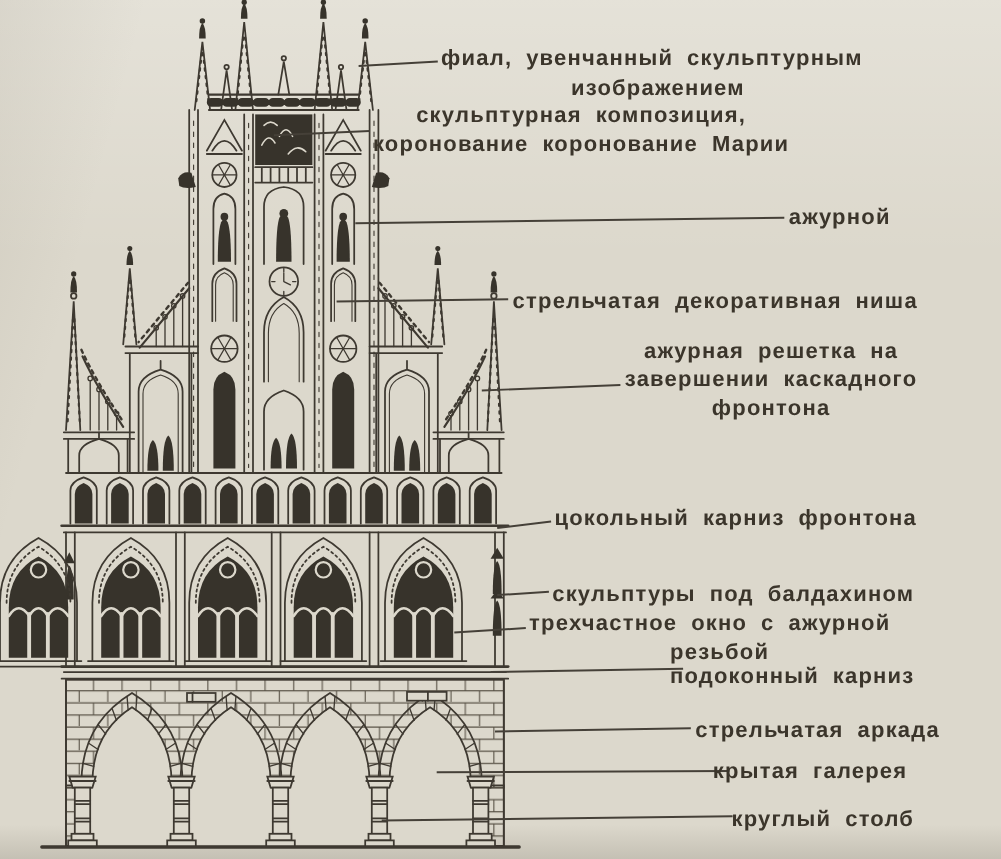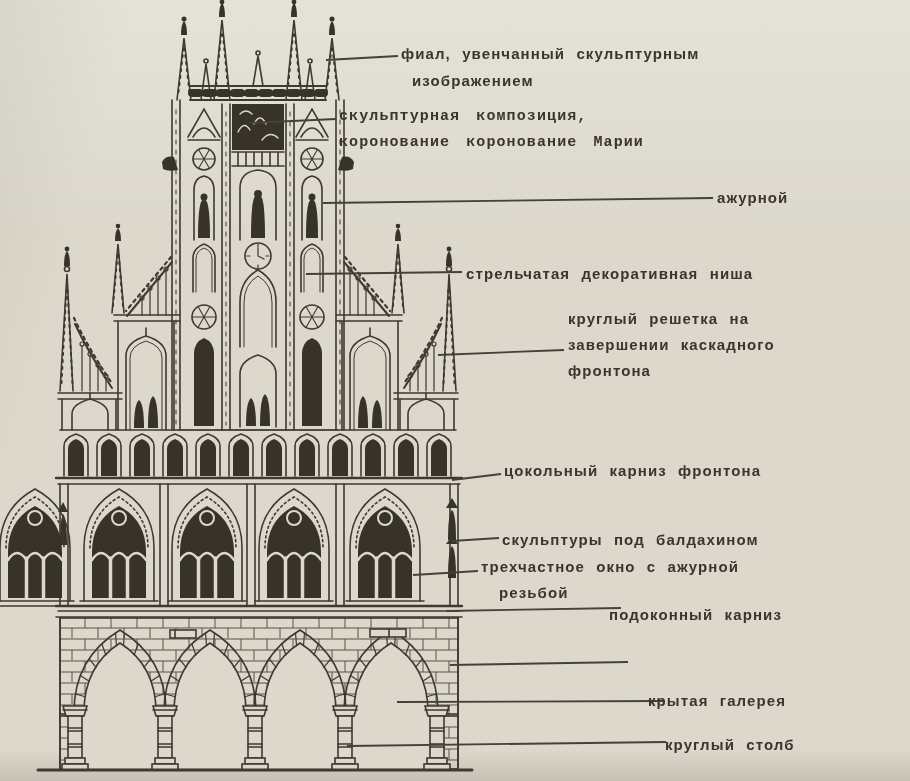--- a/index.html
+++ b/index.html
@@ -7,22 +7,22 @@
     position:relative;width:910px;height:781px;overflow:hidden;
     background:
       linear-gradient(105deg, rgba(120,112,95,.10), rgba(0,0,0,0) 12%),
       linear-gradient(0deg, rgba(90,84,70,.18), rgba(0,0,0,0) 4%),
       linear-gradient(180deg, rgba(255,255,252,.25), rgba(0,0,0,0) 30%),
       #dcd8cc;
     font-family:"Liberation Sans", sans-serif;
   }
   svg.art{position:absolute;left:0;top:0;width:910px;height:781px;}
   .lbl{
-    position:absolute;color:#3b352b;font-weight:bold;font-size:15px;
-    line-height:26px;letter-spacing:1.1px;word-spacing:6px;white-space:nowrap;
+    position:absolute;color:#3b352b;font-weight:bold;font-size:20px;
+    line-height:26px;letter-spacing:1.1px;word-spacing:6px;white-space:nowrap;text-align:center;
   }
   .lbl span{display:block;}
   .dk{fill:#37332b;stroke:none;}
   .pp{stroke:#dcd8cc;fill:none;}
 </style>
 </head>
 <body>
 
 <div class="page">
 
@@ -314,48 +314,51 @@
     <line x1="450" y1="665" x2="628" y2="662"></line>
     <line x1="397" y1="702" x2="663" y2="701"></line>
     <line x1="347" y1="746" x2="666" y2="742"></line>
   </g>
 </svg>
 
 <div class="lbl" style="left:401px;top:40px;line-height:27px;">
   <span>фиал, увенчанный скульптурным</span>
   <span style="margin-left:11px;">изображением</span>
 </div>
-<div class="lbl" style="left:339px;top:104px;font-family:Liberation Mono, monospace;">
+<div class="lbl" style="left:339px;top:92px;">
   <span>скульптурная композиция,</span>
   <span>коронование коронование Марии</span>
 </div>
 <div class="lbl" style="left:717px;top:185px;">
   <span>ажурной</span>
 </div>
 <div class="lbl" style="left:466px;top:261px;">
   <span>стрельчатая декоративная ниша</span>
 </div>
 <div class="lbl" style="left:568px;top:306px;">
-  <span>круглый решетка на</span>
+  <span>ажурная решетка на</span>
   <span>завершении каскадного</span>
   <span>фронтона</span>
 </div>
 <div class="lbl" style="left:504px;top:458px;">
   <span>цокольный карниз фронтона</span>
 </div>
 <div class="lbl" style="left:502px;top:527px;">
   <span>скульптуры под балдахином</span>
 </div>
 <div class="lbl" style="left:481px;top:554px;">
   <span>трехчастное окно с ажурной</span>
   <span style="margin-left:18px;">резьбой</span>
 </div>
 <div class="lbl" style="left:609px;top:602px;">
   <span>подоконный карниз</span>
 </div>
+<div class="lbl" style="left:632px;top:651px;">
+  <span>стрельчатая аркада</span>
+</div>
 <div class="lbl" style="left:648px;top:688px;">
   <span>крытая галерея</span>
 </div>
 <div class="lbl" style="left:665px;top:732px;">
   <span>круглый столб</span>
 </div>
 
 </div>
 
 </body></html>

